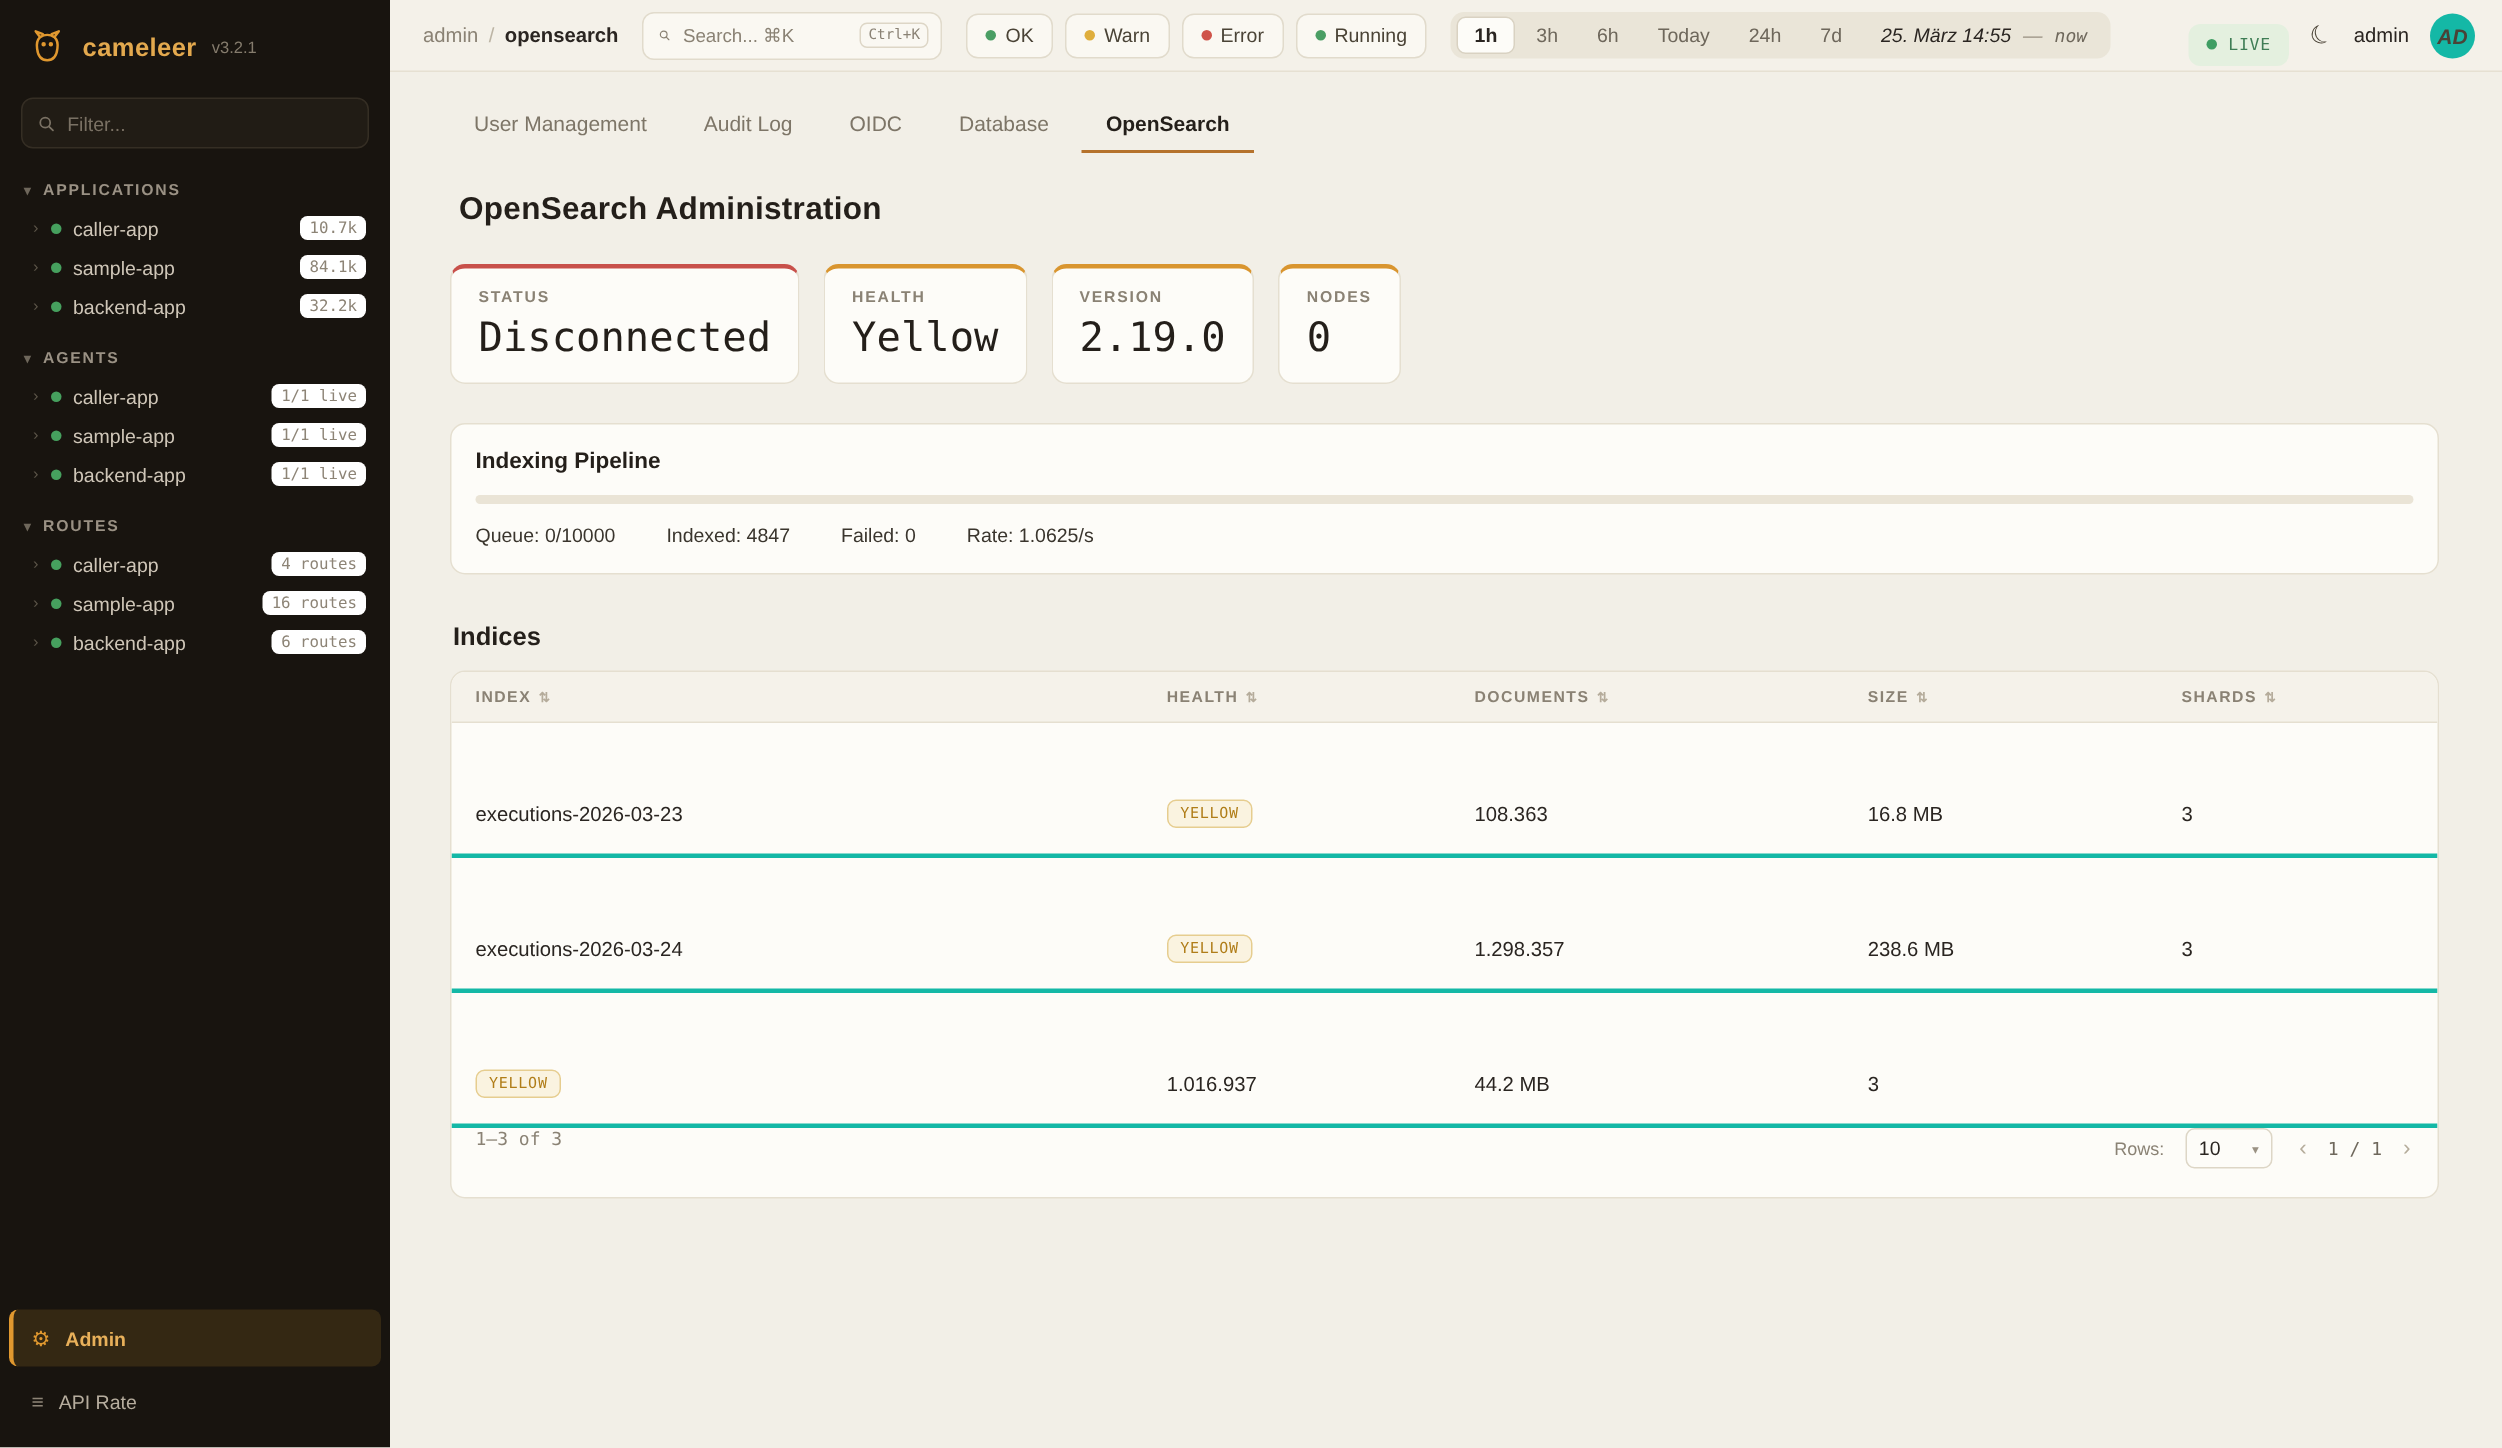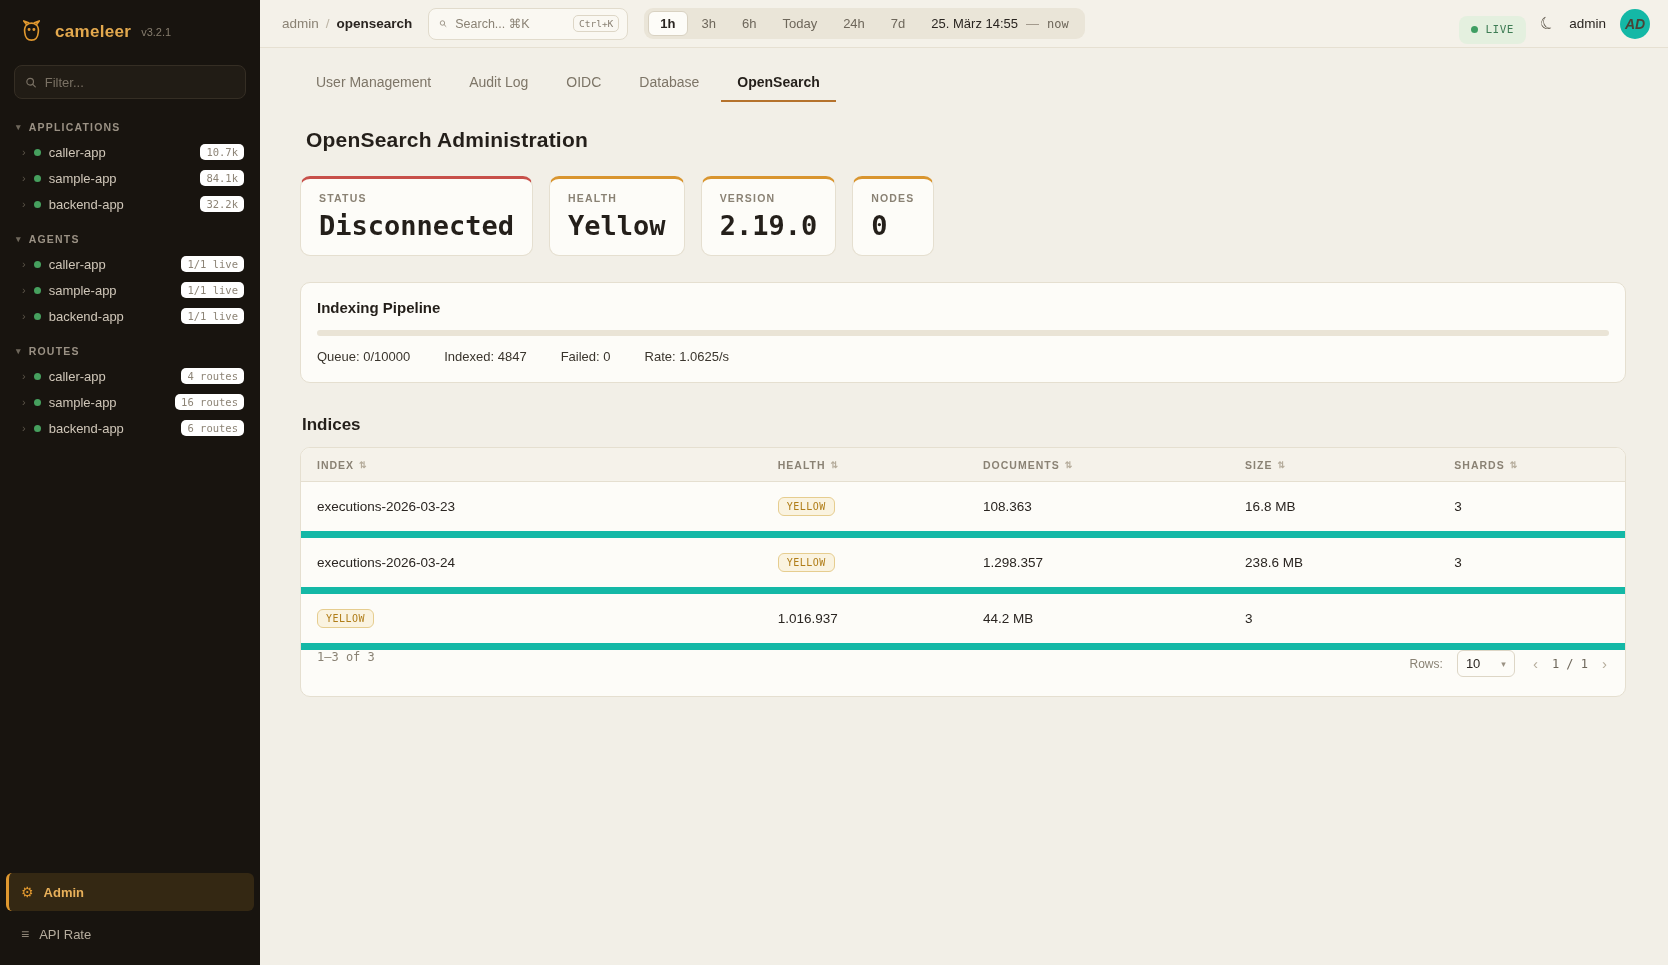--- a/index.html
+++ b/index.html
@@ -112,21 +112,21 @@
   }
   .range-btn {
     border:none; background:transparent; border-radius:6px;
     padding:5px 12px; font-size:13px; color:#6e675b; cursor:pointer;
     font-family:"Liberation Sans", sans-serif;
   }
   .range-btn.active {
     background:#fdfcf8; border:1px solid #d9d2c2; color:#2a2521; font-weight:bold;
     padding:4px 11px;
   }
-  .range-date { display:flex; align-items:center; gap:8px; padding:0 12px; white-space:nowrap; }
+  .range-date { display:flex; align-items:center; gap:8px; padding:0 12px; white-space:nowrap;font-style:italic; }
   .range-date .dt { font-size:13px; color:#2a2521; }
   .range-date .dash { color:#9a9183; }
   .range-date .now { font-family:"DejaVu Sans Mono", monospace; font-size:12px; color:#6e675b; }
   .topbar-right { margin-left:auto; display:flex; align-items:center; gap:14px; }
   .live-pill {
     display:flex; align-items:center; gap:7px;
     background:#e4f0df; border-radius:8px; height:28px; padding:0 12px;margin-top:12px;
   }
   .live-pill .ldot { width:7px; height:7px; border-radius:50%; background:#3f9e63; }
   .live-pill .ltxt { font-family:"DejaVu Sans Mono", monospace; font-size:11px; color:#3f7d55; letter-spacing:.5px; }
@@ -149,21 +149,21 @@
   .tab.active { color:#241f1a; font-weight:bold; border-bottom-color:#b5722c; }
   h1.page-title { font-size:21px; font-weight:bold; color:#241f1a; margin:26px 0 0 6px; letter-spacing:.2px; }
 
   .stats-row { display:flex; gap:16px; margin-top:24px; }
   .stat-card {
     background:#fdfcf8; border:1px solid #e5dfd0; border-top-width:3px;
     border-radius:10px; padding:13px 18px 14px 18px; min-width:76px;
   }
   .stat-label { font-size:10.5px; letter-spacing:1.2px; color:#8a8274; font-weight:bold; }
   .stat-value {
-    font-family:"DejaVu Sans Mono", monospace; font-size:27px; font-weight:bold;
+    font-family:"DejaVu Sans Mono", monospace; font-size:27px; font-weight:normal;
     color:#241f1a; margin-top:6px; white-space:nowrap;
   }
 
   .card {
     background:#fdfcf8; border:1px solid #e5dfd0; border-radius:10px;
   }
   .pipeline-card { margin-top:26px; padding:16px 16px 18px 16px; }
   .pipeline-title { font-size:15px; font-weight:bold; color:#241f1a; }
   .progress-track {
     margin-top:14px; height:6px; border-radius:3px; background:#eae4d6; overflow:hidden;
@@ -175,21 +175,21 @@
 
   .table-card { overflow:hidden; }
   .t-grid { display:grid; grid-template-columns:34.8% 15.5% 19.8% 15.8% 14.1%; align-items:center; }
   .t-head { background:#f5f2ea; border-bottom:1px solid #e5dfd0; height:34px; }
   .th {
     display:flex; align-items:center; gap:5px;
     font-size:10.5px; letter-spacing:1px; color:#8a8274; font-weight:bold;
     padding-left:16px; cursor:pointer;
   }
   .sort-ic { font-size:9px; color:#b5ac9b; }
-  .t-row { height:56px; border-bottom:7px solid #14b8a6; }
+  .t-row { height:56px; border-bottom:3px solid #14b8a6;margin-top:34px; }
   .t-row:last-of-type { border-bottom:1px solid #e5dfd0; }
   .td { font-size:13.5px; color:#2a2521; padding-left:16px; }
   .badge-yellow {
     display:inline-block;
     font-family:"DejaVu Sans Mono", monospace; font-size:10px; color:#b07d18;
     background:#faf3e0; border:1px solid #e6cd8f; border-radius:6px;
     padding:3px 8px; letter-spacing:.5px;
   }
   .t-footer {
     display:flex; align-items:flex-start; justify-content:space-between;
@@ -336,20 +336,38 @@
 
       <div class="searchbox">
         <svg width="13" height="13" viewBox="0 0 16 16">
           <circle cx="7" cy="7" r="4.5" fill="none" stroke="#8a8274" stroke-width="1.6"></circle>
           <line x1="10.5" y1="10.5" x2="14" y2="14" stroke="#8a8274" stroke-width="1.6" stroke-linecap="round"></line>
         </svg>
         <input type="text" placeholder="Search... ⌘K" style="">
         <span class="kbd">Ctrl+K</span>
       </div>
 
+      <div class="filter-pills">
+        <div class="pill">
+          <span class="pdot" style="background: rgb(74, 158, 100);"></span>
+          <span>OK</span>
+        </div>
+        <div class="pill">
+          <span class="pdot" style="background: rgb(223, 174, 60);"></span>
+          <span>Warn</span>
+        </div>
+        <div class="pill">
+          <span class="pdot" style="background: rgb(207, 83, 73);"></span>
+          <span>Error</span>
+        </div>
+        <div class="pill">
+          <span class="pdot" style="background: rgb(74, 158, 100);"></span>
+          <span>Running</span>
+        </div>
+      </div>
 
       <div class="range-group">
         <button class="range-btn active">1h</button>
         <button class="range-btn">3h</button>
         <button class="range-btn">6h</button>
         <button class="range-btn">Today</button>
         <button class="range-btn">24h</button>
         <button class="range-btn">7d</button>
         <div class="range-date">
           <span class="dt">25. März 14:55</span>

